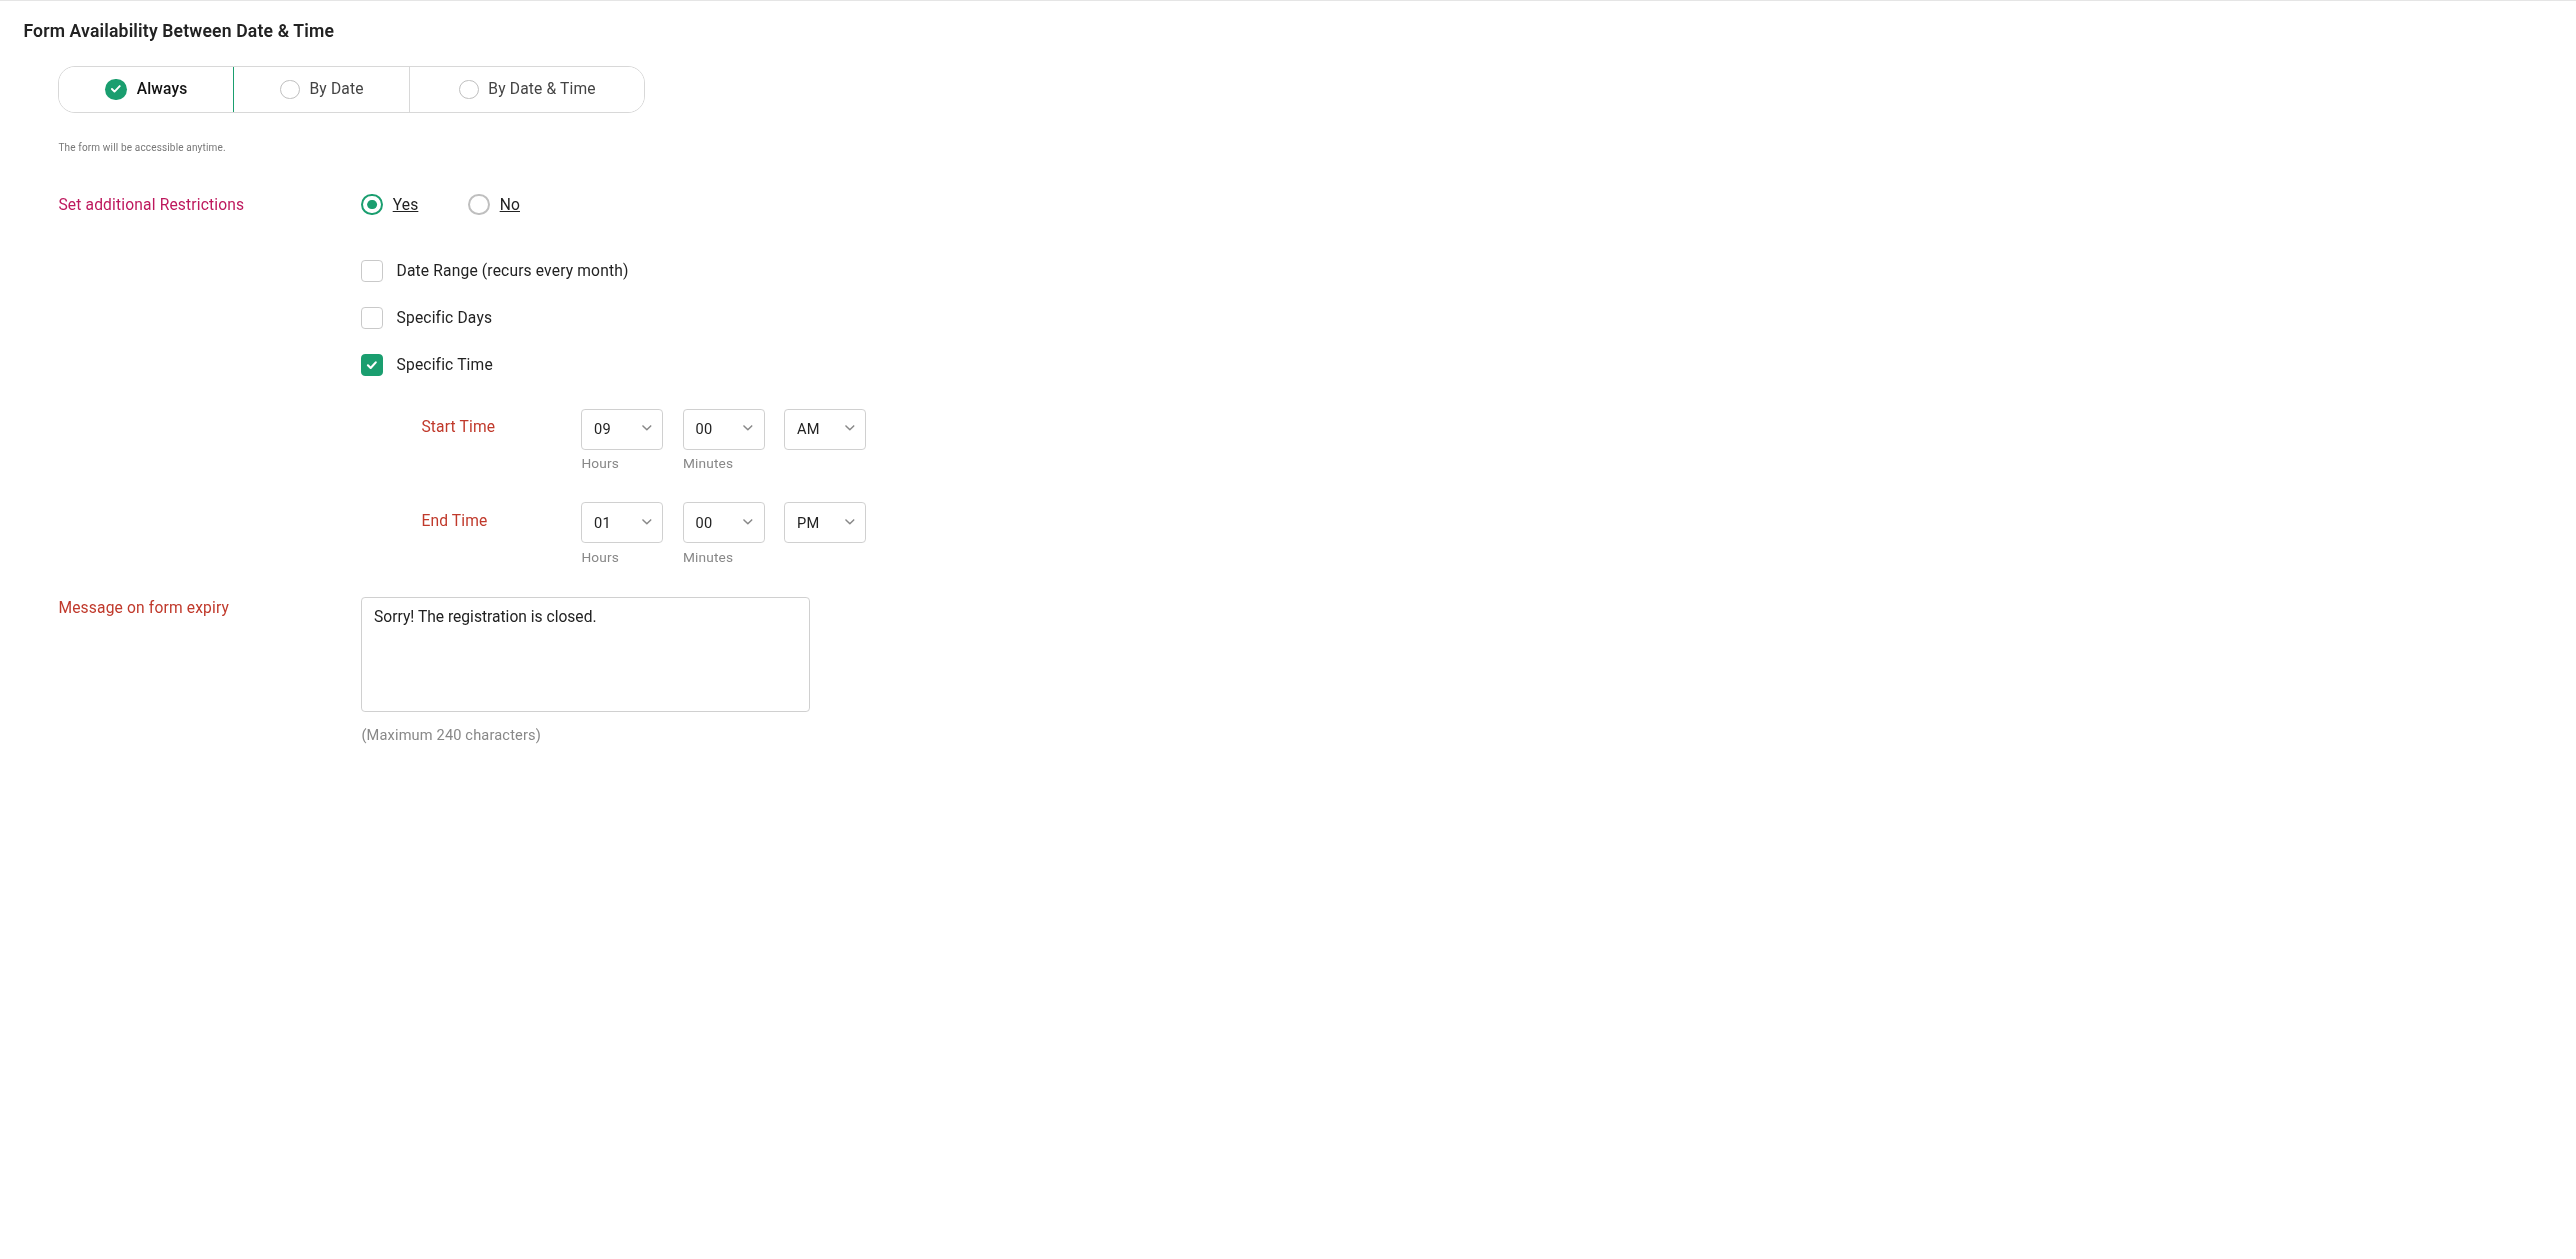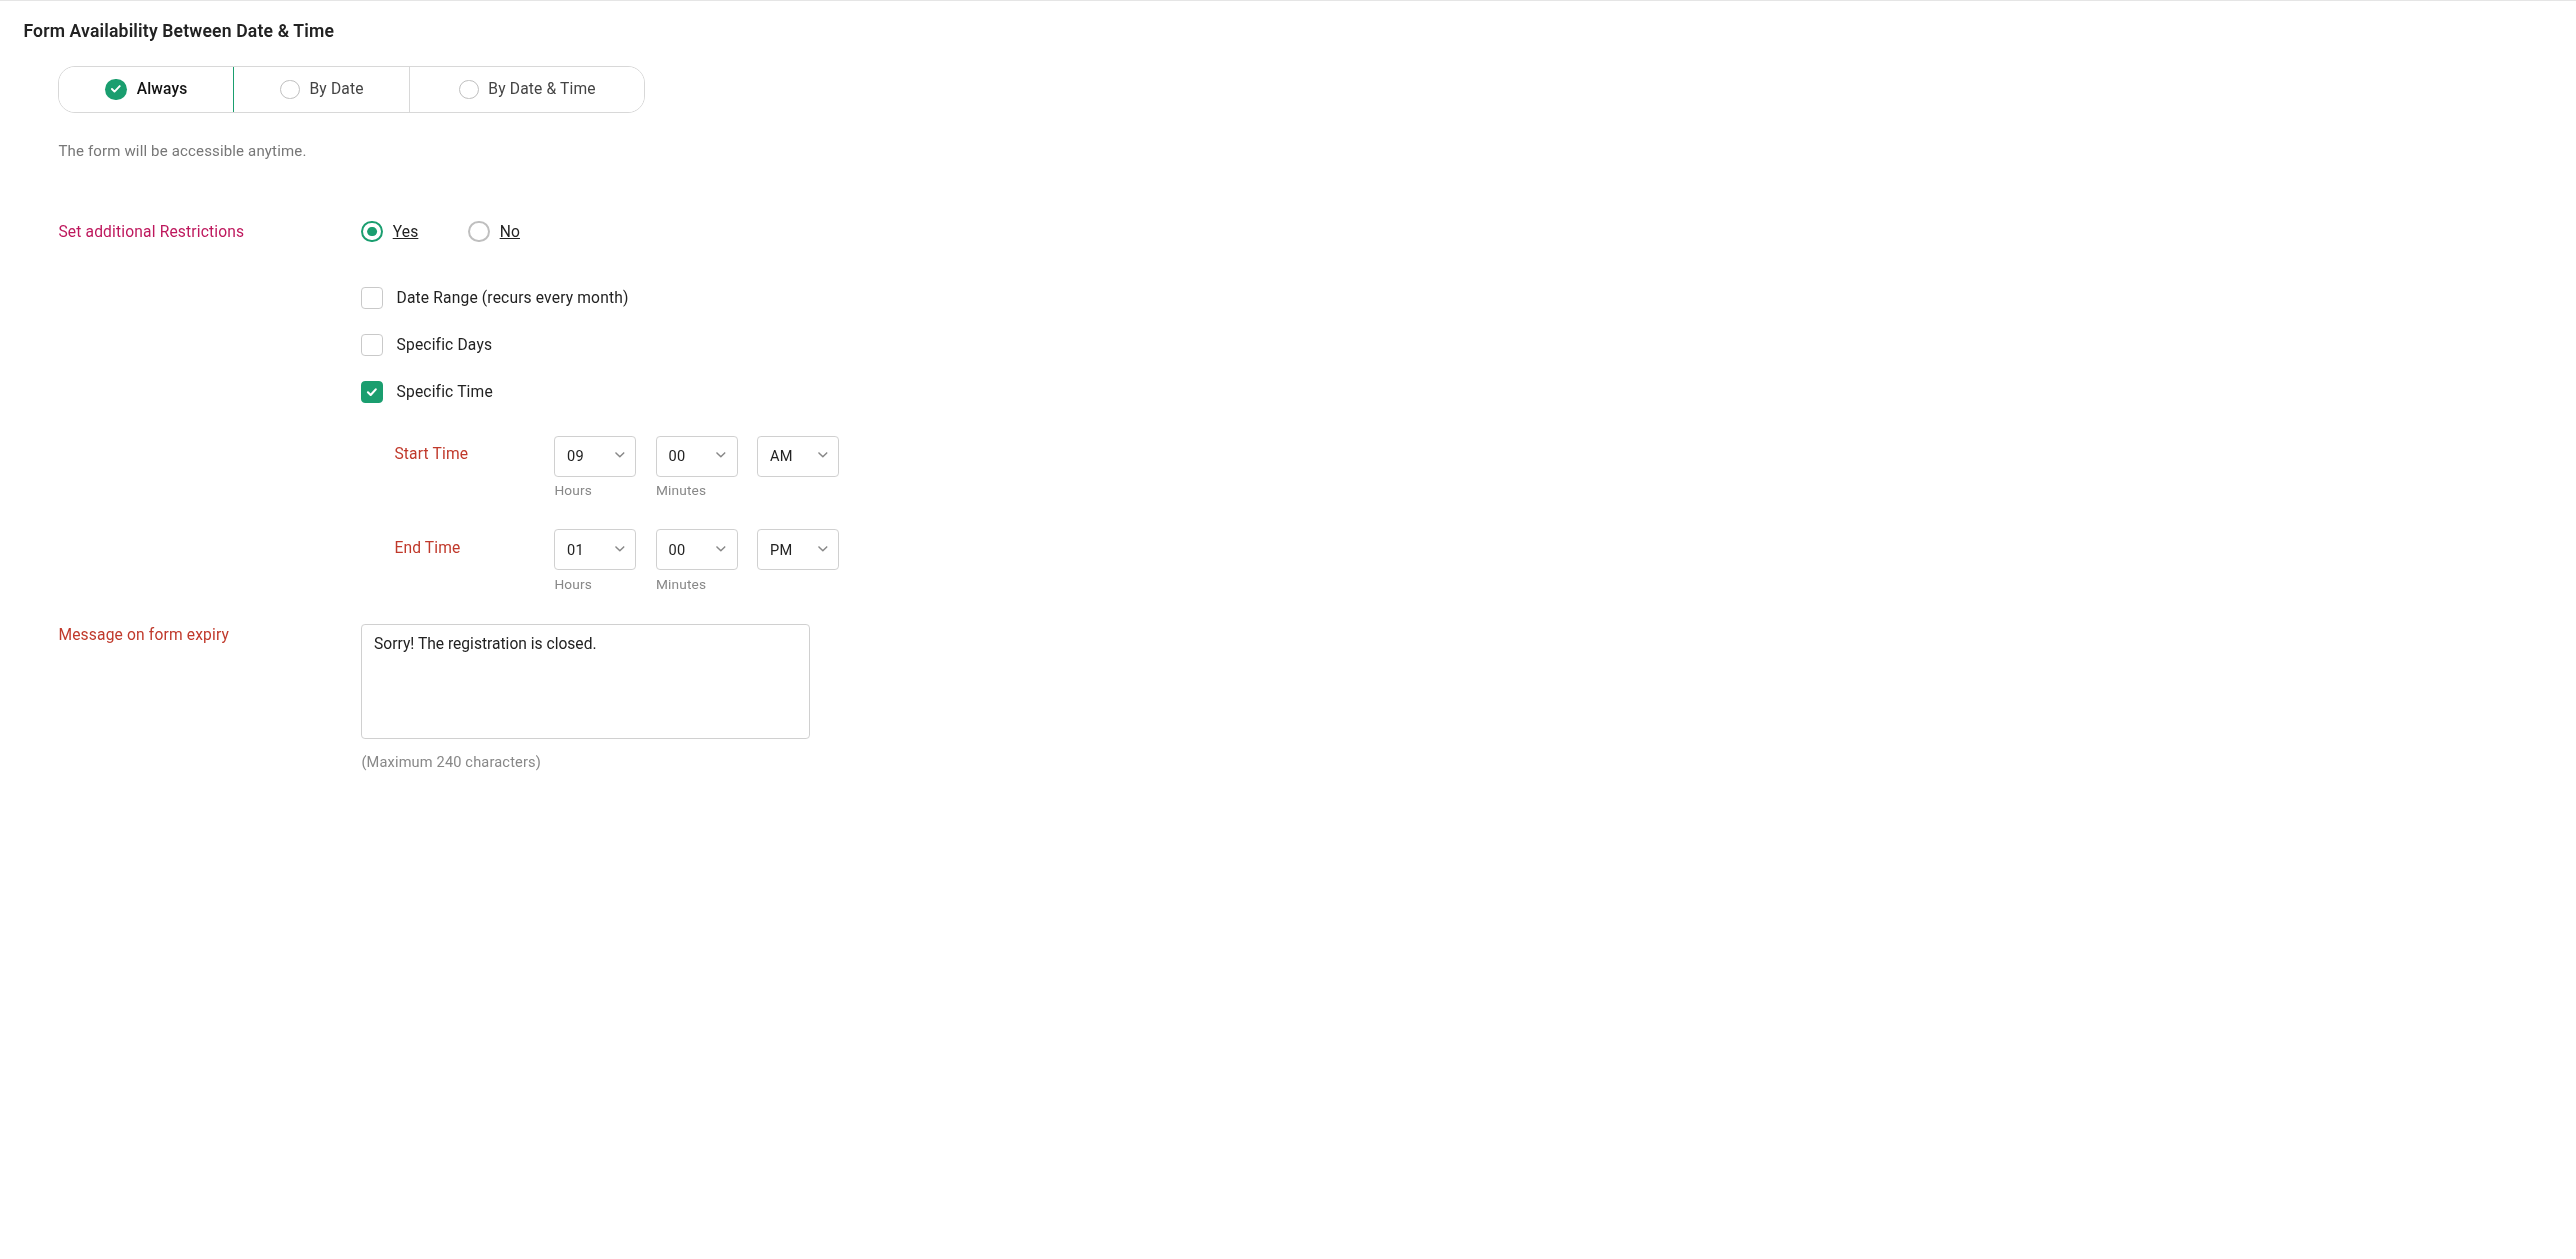--- a/index.html
+++ b/index.html
@@ -64,22 +64,22 @@
     width: 21.5px; height: 21.5px;
     border-radius: 50%;
     background: #1a9e6f;
     display: inline-flex;
     align-items: center;
     justify-content: center;
     flex: 0 0 auto;
   }
   .description {
     color: #777;
-    font-size: 15px;
-    margin-bottom: 61px;
+    font-size: 10px;
+    margin-bottom: 41px;
   }
   .row {
     display: flex;
     align-items: flex-start;
     margin-bottom: 27px;
   }
   .row .label {
     width: 303px;
     flex: 0 0 303px;
     color: #be185d;
@@ -119,21 +119,21 @@
     justify-content: center;
     cursor: pointer;
   }
   .chk.checked {
     background: #1a9e6f;
     border-color: #1a9e6f;
   }
   .chk.checked svg { display: block; }
   .chk svg { display: none; }
   .time-block { margin-top: 33px; padding-left: 33px; display: flex; flex-direction: column; gap: 31px; }
-  .time-row { display: flex; align-items: flex-start; gap: 0; }
+  .time-row { display: flex; align-items: flex-start; gap: 0; margin-left: 27px; }
   .time-row .tlabel {
     width: 160px;
     flex: 0 0 160px;
     color: #c0392b;
     font-size: 15.6px;
     padding-top: 9.8px;
   }
   .selects { display: flex; gap: 19.5px; }
   .select-col { display: flex; flex-direction: column; gap: 5.9px; }
   .select-box {

